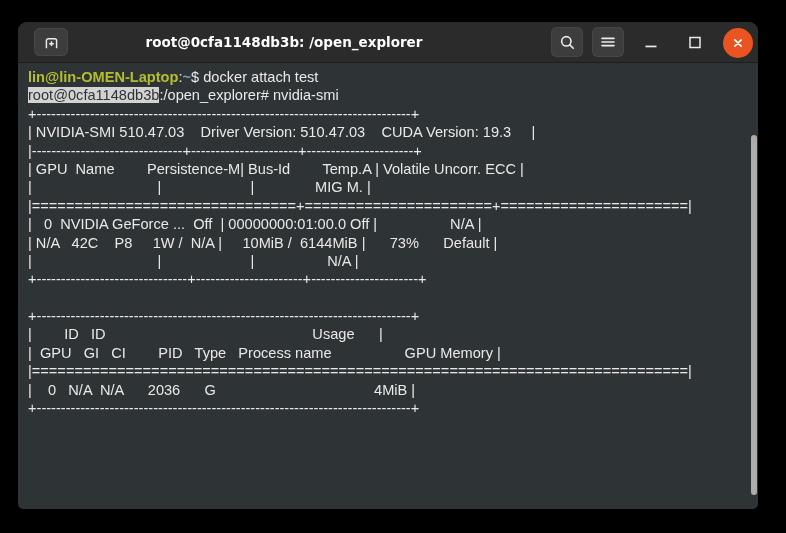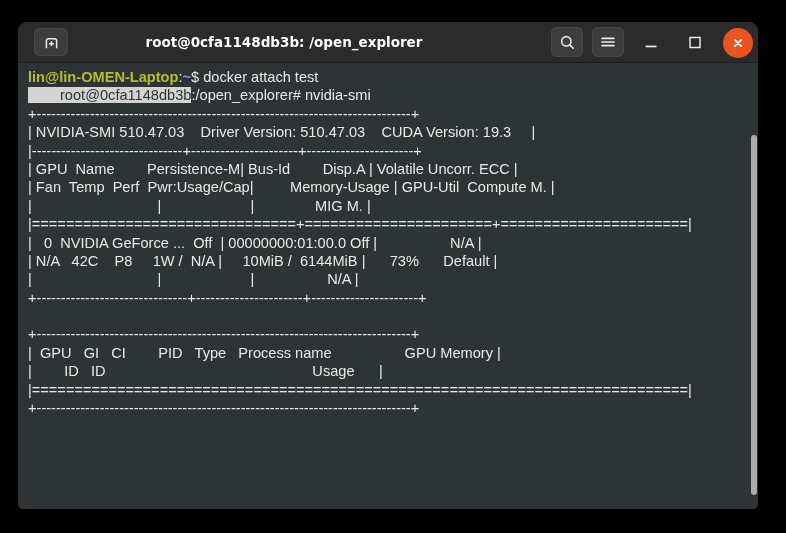--- a/index.html
+++ b/index.html
@@ -24,21 +24,21 @@
   .title { position:absolute; left:60px; right:268px; top:0; height:40px; line-height:40px;
            text-align:center; color:#ffffff; font-weight:bold; font-size:13.5px;
            white-space:nowrap; overflow:hidden; }
 
   .screen { position:absolute; left:0; right:0; top:41px; bottom:0; padding:5px 0 0 10px;
             font-family:Liberation Sans, sans-serif; font-size:14.6px;
             color:var(--foreground,#e9e9e7); }
   .t-line { white-space:pre; height:18.4px; line-height:18.4px; }
   .c-user { color:var(--prompt-user,#b5bd2e); font-weight:bold; }
   .c-path { color:var(--prompt-path,#729fcf); font-weight:bold; }
-  .c-sel  { background:var(--selection-bg,#d3d3d1); color:var(--selection-fg,#2e3336);padding-left:32px; }
+  .c-sel  { background:var(--selection-bg,#d3d3d1); color:var(--selection-fg,#2e3336); }
   .c-cursor { display:inline-block; width:8px; height:15px; margin-left:1px;
               border:1px solid var(--foreground,#e9e9e7); vertical-align:-2px; }
 
   .scroll-thumb { position:absolute; right:1px; top:113px; width:6px; height:360px;
                   border-radius:3px; background:#adacaa; }
   svg { display:block; }
 </style>
 </head>
 <body>
 
@@ -99,31 +99,31 @@
     </button>
   </div>
 
   <div class="screen">
     <div>
         <div class="t-line"><span class="c-user">lin@lin-OMEN-Laptop</span><span>:</span><span class="c-path">~</span><span>$ docker attach test</span></div>
         <div class="t-line"><span class="c-sel">root@0cfa1148db3b</span><span>:/open_explorer# nvidia-smi</span></div>
         <div class="t-line"><span>+-----------------------------------------------------------------------------+</span></div>
         <div class="t-line"><span>| NVIDIA-SMI 510.47.03    Driver Version: 510.47.03    CUDA Version: 19.3     |</span></div>
         <div class="t-line"><span>|-------------------------------+----------------------+----------------------+</span></div>
-        <div class="t-line"><span>| GPU  Name        Persistence-M| Bus-Id        Disp.A | Volatile Uncorr. ECC |</span></div>
-        <div class="t-line"><span>| Fan  Temp  Perf  Pwr:Usage/Cap|         Memory-Usage | GPU-Util  Compute M. |</span></div>
+        <div class="t-line"><span>| GPU  Name        Persistence-M| Bus-Id        Temp.A | Volatile Uncorr. ECC |</span></div>
         <div class="t-line"><span>|                               |                      |               MIG M. |</span></div>
         <div class="t-line"><span>|===============================+======================+======================|</span></div>
         <div class="t-line"><span>|   0  NVIDIA GeForce ...  Off  | 00000000:01:00.0 Off |                  N/A |</span></div>
         <div class="t-line"><span>| N/A   42C    P8     1W /  N/A |     10MiB /  6144MiB |      73%      Default |</span></div>
         <div class="t-line"><span>|                               |                      |                  N/A |</span></div>
         <div class="t-line"><span>+-------------------------------+----------------------+----------------------+</span></div>
         <div class="t-line"><span></span></div>
         <div class="t-line"><span>+-----------------------------------------------------------------------------+</span></div>
+        <div class="t-line"><span>|        ID   ID                                                   Usage      |</span></div>
         <div class="t-line"><span>|  GPU   GI   CI        PID   Type   Process name                  GPU Memory |</span></div>
-        <div class="t-line"><span>|        ID   ID                                                   Usage      |</span></div>
         <div class="t-line"><span>|=============================================================================|</span></div>
+        <div class="t-line"><span>|    0   N/A  N/A      2036      G                                       4MiB |</span></div>
         <div class="t-line"><span>+-----------------------------------------------------------------------------+</span></div>
       </div>
   </div>
 
   <div class="scroll-thumb"></div>
 </div>
 
 </body></html>

